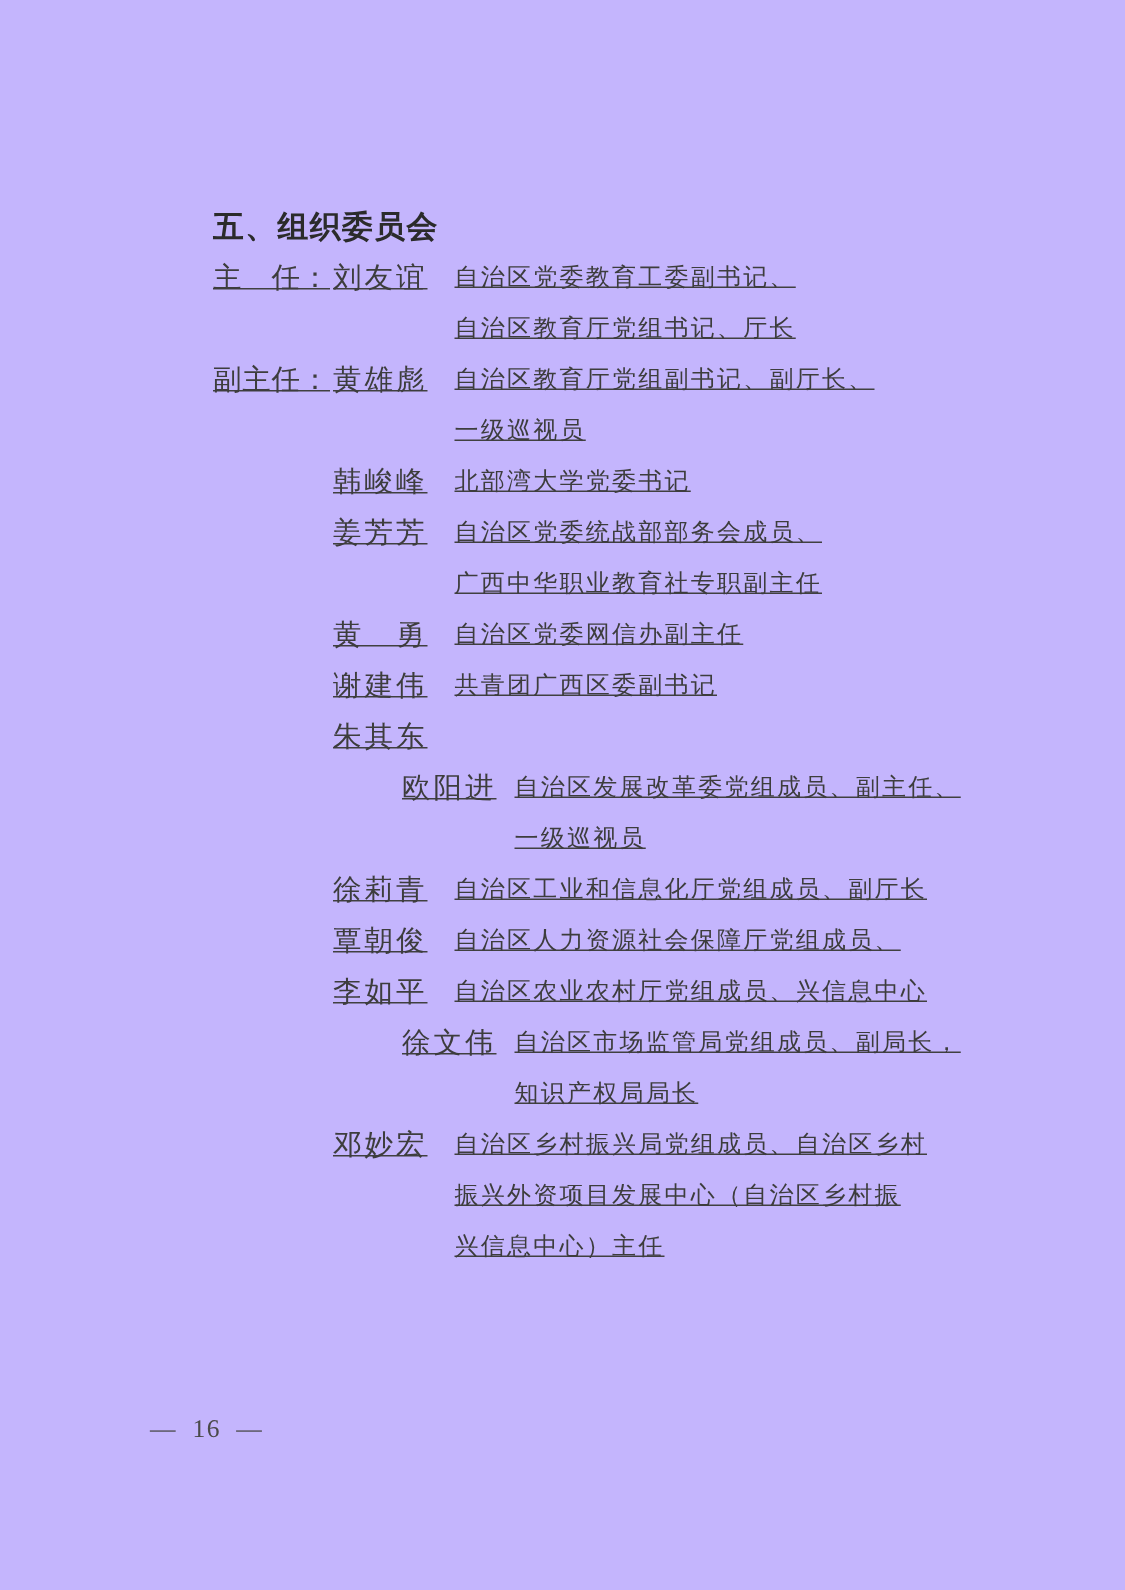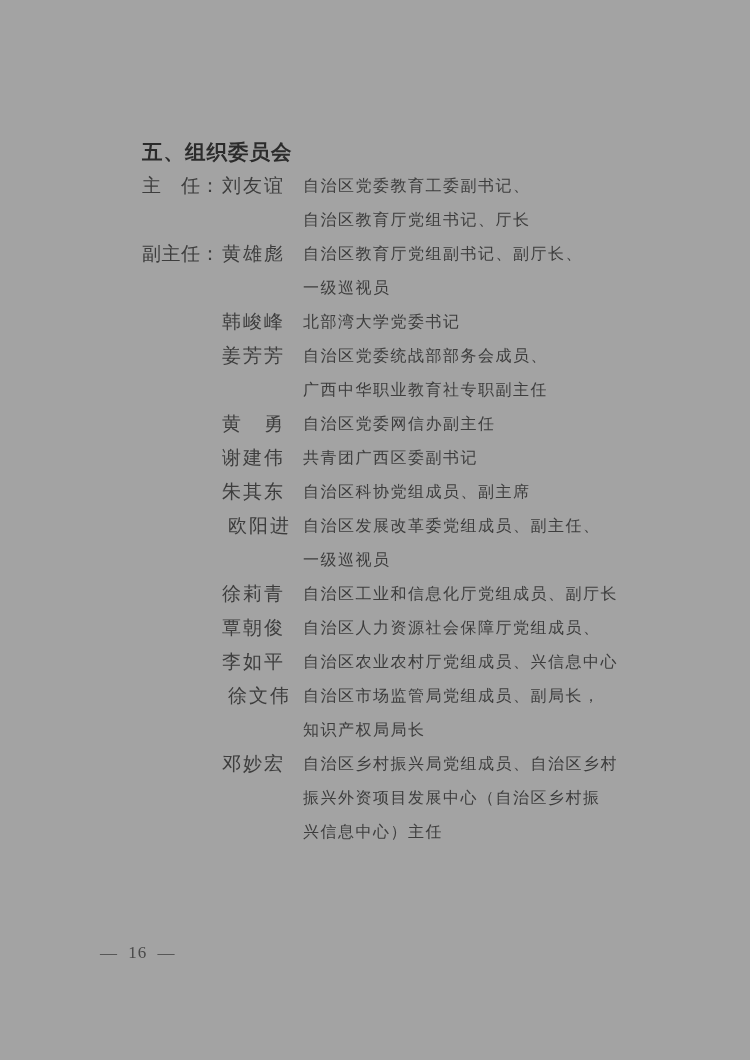--- a/index.html
+++ b/index.html
@@ -11,36 +11,37 @@
     width: 750px;
     height: 1060px;
     position: relative;
     overflow: hidden;
     font-family: "Liberation Serif", "DejaVu Serif", serif;
     color: #404040;
   }
   .page {
     position: absolute;
     inset: 0;
-    background: #a3a3a3;
+    background: #c4b5fd;
   }
   .content {
     padding: 135px 58px 0 142px;
   }
   .heading {
     margin: 0;
     font-size: 20.5px;
     line-height: 34px;
     font-weight: 700;
     color: #2b2b2b;
     letter-spacing: 1px;
     white-space: pre;
   }
   .committee-list {
     margin: 0;
+    text-decoration: underline;
   }
   .row {
     display: flex;
     align-items: flex-start;
   }
   .role {
     flex: 0 0 80px;
     width: 80px;
     font-size: 19px;
     line-height: 34px;
@@ -52,20 +53,21 @@
     flex: 0 0 81px;
     width: 81px;
     font-size: 19px;
     line-height: 34px;
     letter-spacing: 2px;
     white-space: pre;
     color: #3d3d3d;
   }
   .indent .name {
     text-indent: 6px;
+    margin-left: 40px;
   }
   .title {
     flex: 1;
     min-width: 0;
   }
   .title-line {
     font-size: 16px;
     line-height: 34px;
     letter-spacing: 1.5px;
     white-space: nowrap;
@@ -131,23 +133,20 @@
         <div class="row">
           <span class="role"></span>
           <span class="name">谢建伟</span>
           <span class="title">
             <div class="title-line">共青团广西区委副书记</div>
           </span>
         </div>
         <div class="row">
           <span class="role"></span>
           <span class="name">朱其东</span>
-          <span class="title">
-            <div class="title-line">自治区科协党组成员、副主席</div>
-          </span>
         </div>
         <div class="row indent">
           <span class="role"></span>
           <span class="name">欧阳进</span>
           <span class="title">
             <div class="title-line">自治区发展改革委党组成员、副主任、</div>
             <div class="title-line">一级巡视员</div>
           </span>
         </div>
         <div class="row">

